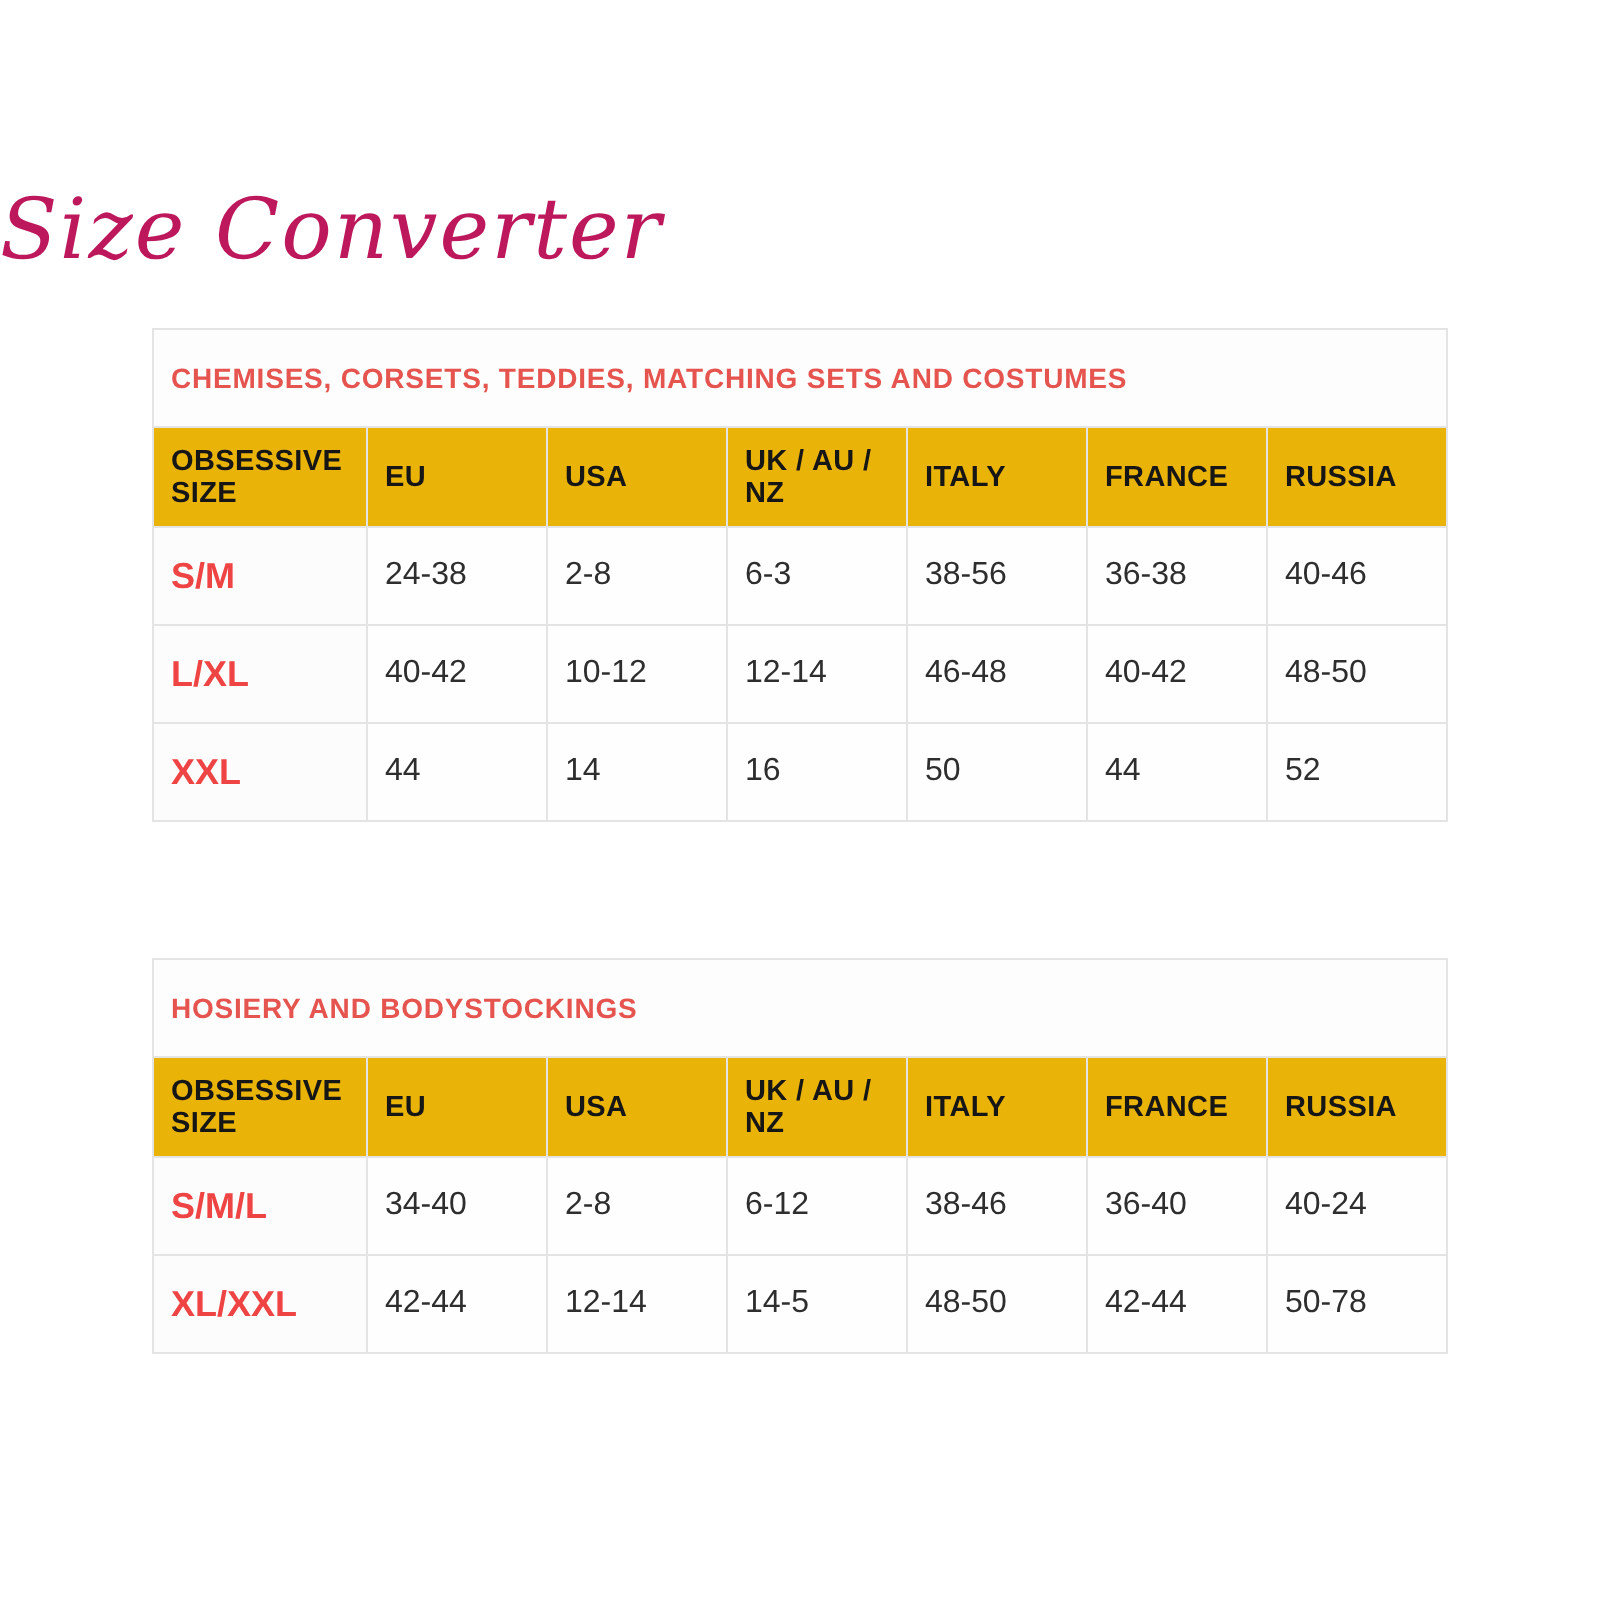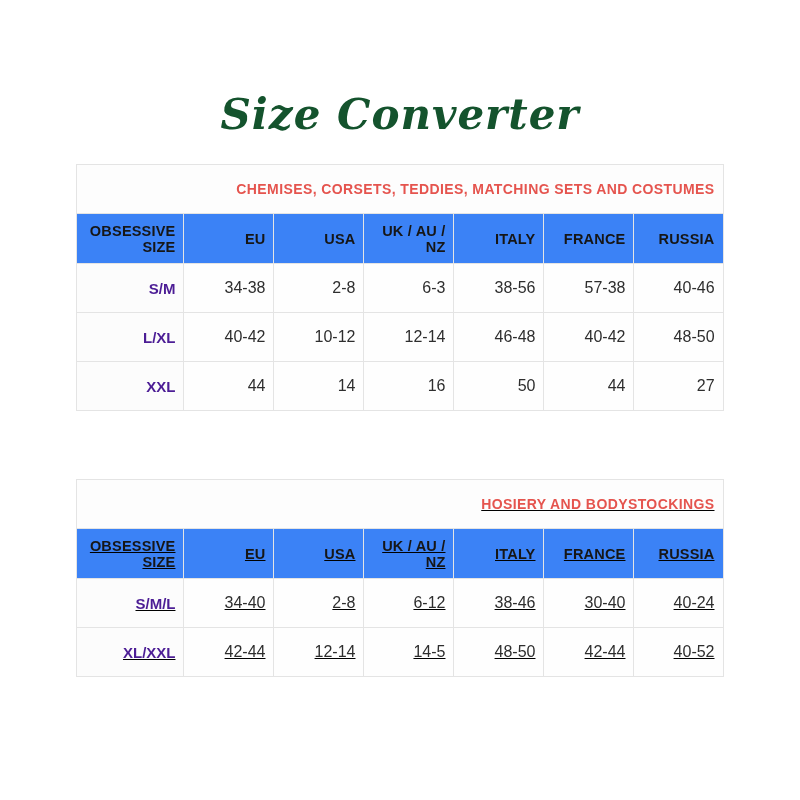--- a/index.html
+++ b/index.html
@@ -10,66 +10,65 @@
   }
   .page {
     width: 800px;
     height: 800px;
     background: #ffffff;
     overflow: hidden;
     position: relative;
   }
   .page-title {
     margin: 90px 0 0 0;
-    text-align: center;
-    color: #14532d;
+    color: #be185d;
     font-family: cursive, "DejaVu Serif", serif;
     font-style: italic;
-    font-weight: 700;
+    font-weight: 400;
     font-size: 42px;
     line-height: 1.2;
     letter-spacing: 1px;
   }
   .size-table {
     border-collapse: collapse;
     table-layout: fixed;
     width: 646px;
     margin: 0 auto;
     background: #fefefe;
   }
   .size-table.first { margin-top: 24px; }
-  .size-table.second { margin-top: 68px; text-decoration: underline; }
+  .size-table.second { margin-top: 68px; }
   .size-table th, .size-table td {
     border: 1px solid #e4e4e4;
-    text-align: right;
+    text-align: left;
     vertical-align: middle;
     padding: 4px 8px;
     box-sizing: border-box;
   }
   .caption-row th {
     height: 49px;
     color: #e5544e;
     font-size: 14px;
     font-weight: 700;
     letter-spacing: 0.4px;
     background: #fdfdfd;
   }
   .header-row th {
     height: 50px;
     font-size: 14.5px;
     font-weight: 700;
     color: #161616;
     letter-spacing: 0.2px;
-    background: #3b82f6;
+    background: #eab308;
   }
   .size-table tbody th {
     height: 49px;
-    font-size: 15px;
+    font-size: 18px;
     font-weight: 700;
-    color: #4c1d95;
+    color: #ef4444;
     background: #fcfcfc;
   }
   .size-table tbody td {
     height: 49px;
     font-size: 16px;
     font-weight: 400;
     color: #2e2e2e;
   }
 </style>
 </head>
@@ -99,44 +98,44 @@
         <th>USA</th>
         <th>UK / AU / NZ</th>
         <th>ITALY</th>
         <th>FRANCE</th>
         <th>RUSSIA</th>
       </tr>
     </thead>
     <tbody>
       <tr>
         <th>S/M</th>
-        <td>34-38</td>
+        <td>24-38</td>
         <td>2-8</td>
         <td>6-3</td>
         <td>38-56</td>
-        <td>57-38</td>
+        <td>36-38</td>
         <td>40-46</td>
       </tr>
       <tr>
         <th>L/XL</th>
         <td>40-42</td>
         <td>10-12</td>
         <td>12-14</td>
         <td>46-48</td>
         <td>40-42</td>
         <td>48-50</td>
       </tr>
       <tr>
         <th>XXL</th>
         <td>44</td>
         <td>14</td>
         <td>16</td>
         <td>50</td>
         <td>44</td>
-        <td>27</td>
+        <td>52</td>
       </tr>
     </tbody>
   </table>
 
   <table class="size-table second">
     <colgroup>
       <col style="width:107px">
         <col style="width:90px">
         <col style="width:90px">
         <col style="width:90px">
@@ -158,28 +157,28 @@
         <th>RUSSIA</th>
       </tr>
     </thead>
     <tbody>
       <tr>
         <th>S/M/L</th>
         <td>34-40</td>
         <td>2-8</td>
         <td>6-12</td>
         <td>38-46</td>
-        <td>30-40</td>
+        <td>36-40</td>
         <td>40-24</td>
       </tr>
       <tr>
         <th>XL/XXL</th>
         <td>42-44</td>
         <td>12-14</td>
         <td>14-5</td>
         <td>48-50</td>
         <td>42-44</td>
-        <td>40-52</td>
+        <td>50-78</td>
       </tr>
     </tbody>
   </table>
 
 </div>
 
 </body></html>

